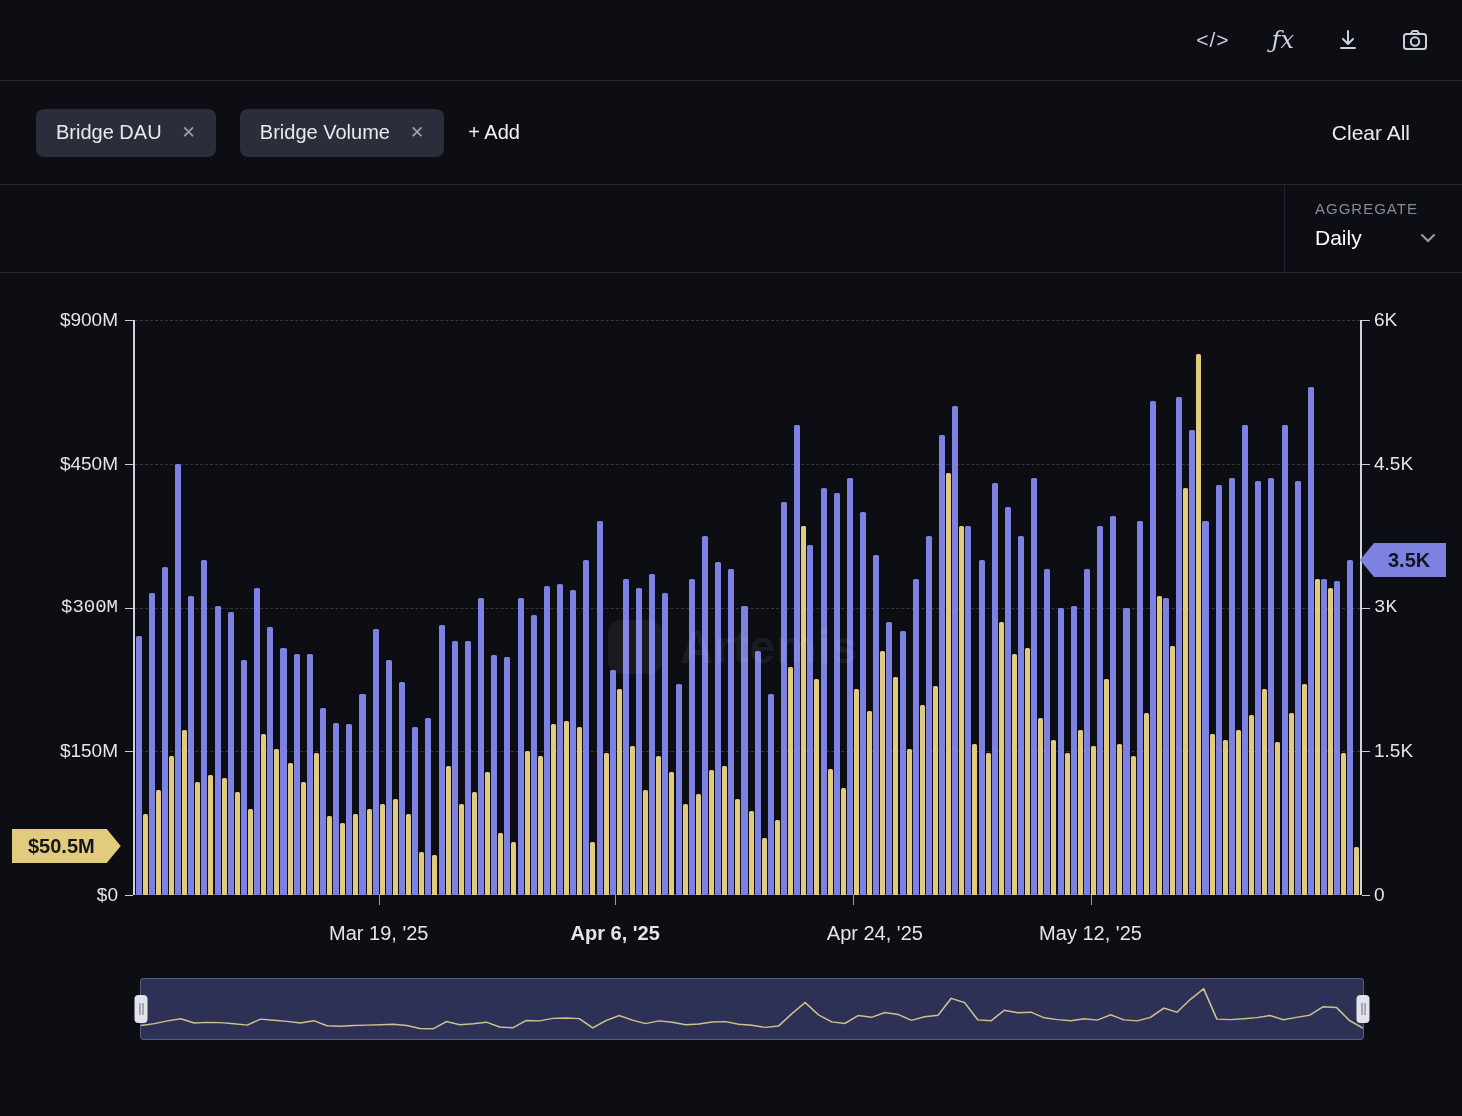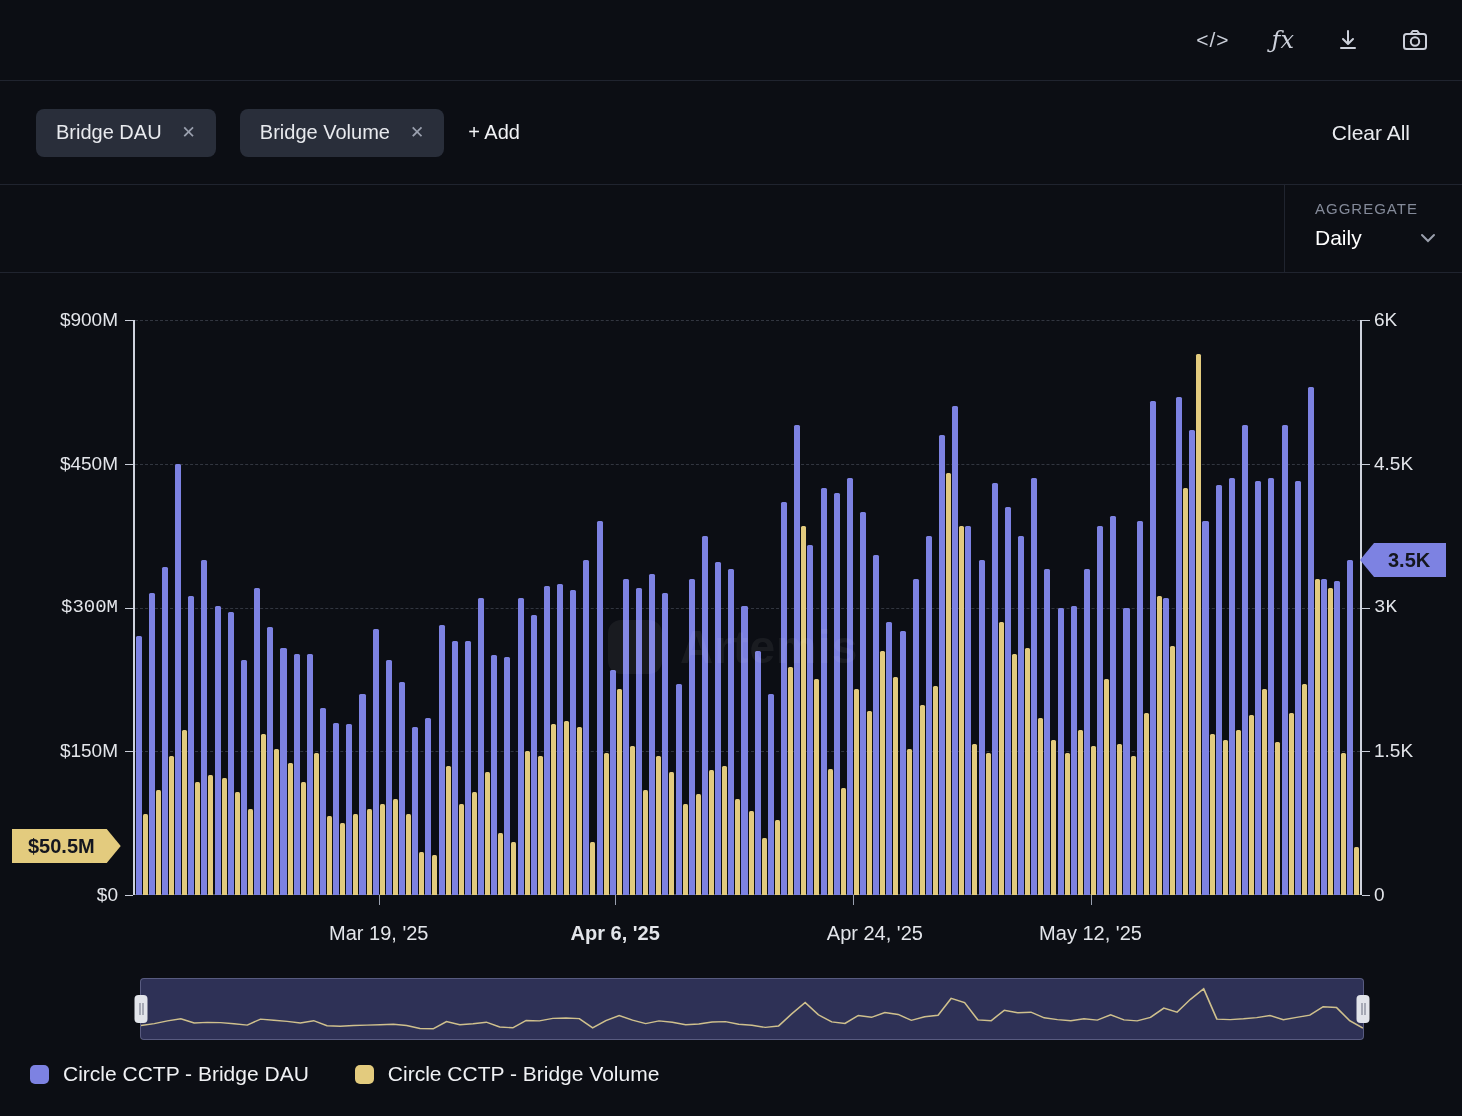--- a/index.html
+++ b/index.html
@@ -571,24 +571,14 @@
     <div class="nav-handle left">
         <i></i>
         <i></i>
       </div>
     <div class="nav-handle right">
         <i></i>
         <i></i>
       </div>
   </div>
 
-  <div class="legend">
-    <div class="legend-item">
-      <span class="swatch dau"></span>
-      <span>Circle CCTP - Bridge DAU</span>
-    </div>
-    <div class="legend-item">
-      <span class="swatch vol"></span>
-      <span>Circle CCTP - Bridge Volume</span>
-    </div>
-  </div>
 
 </div>
 
 </body></html>

